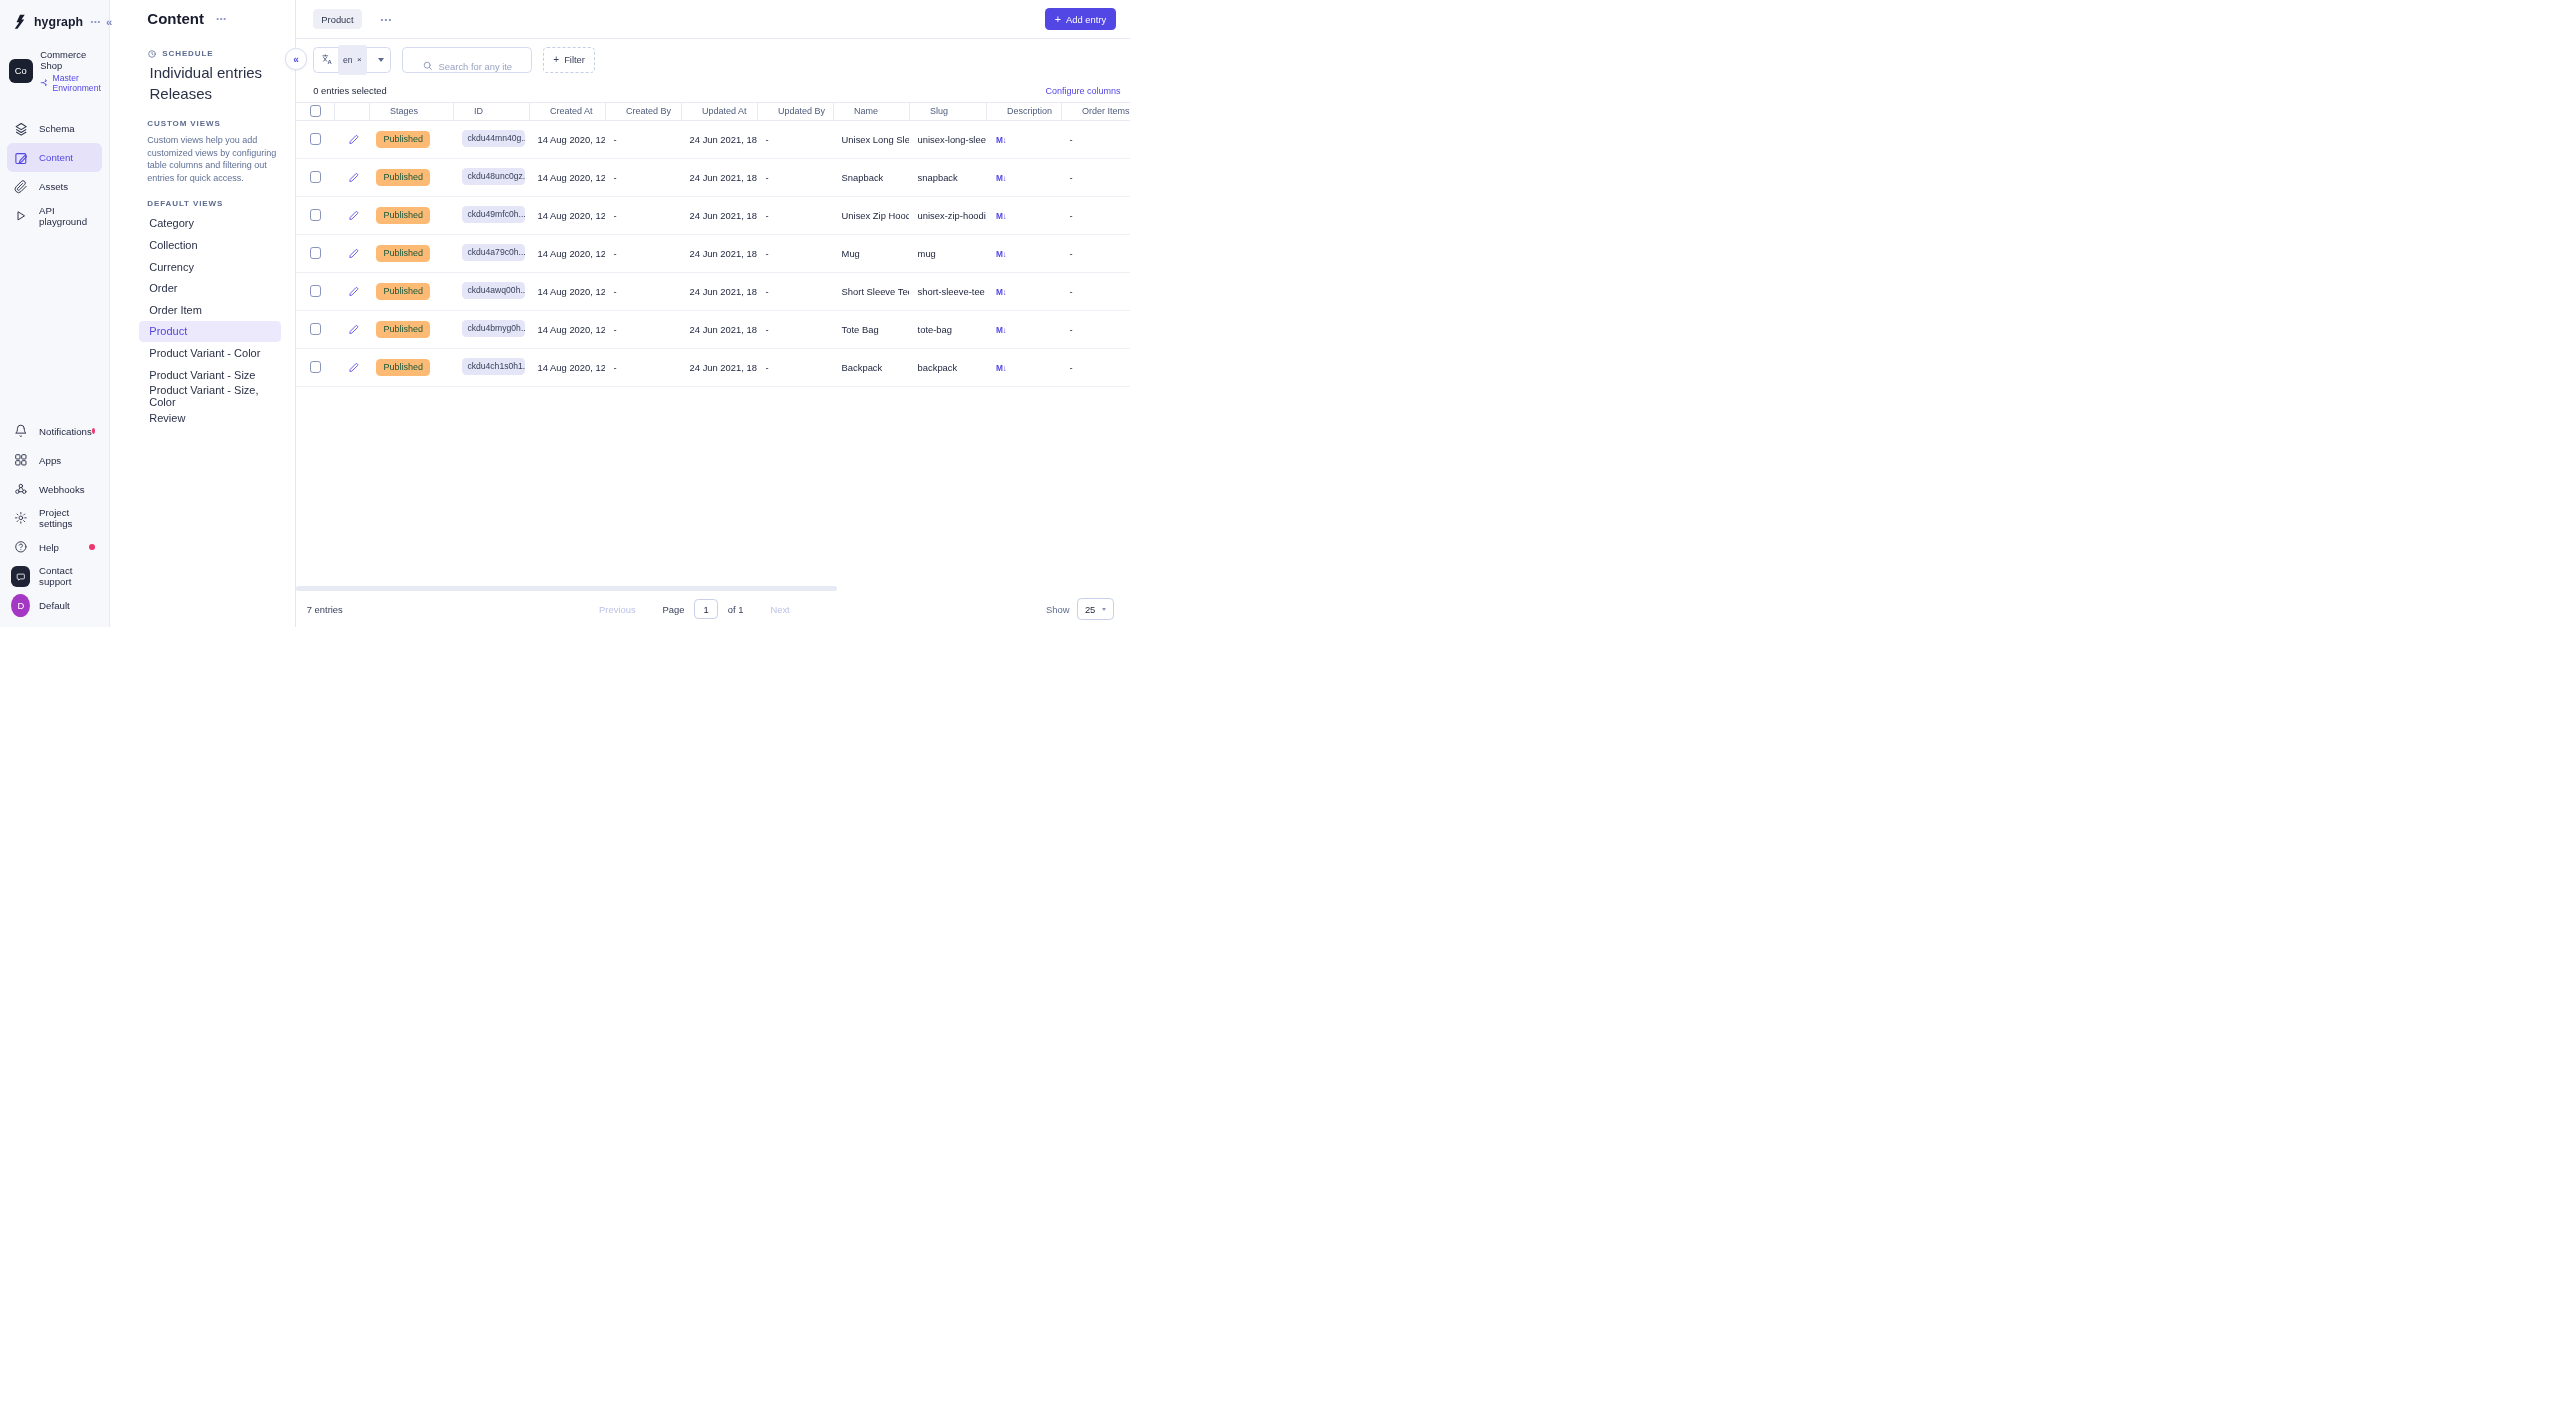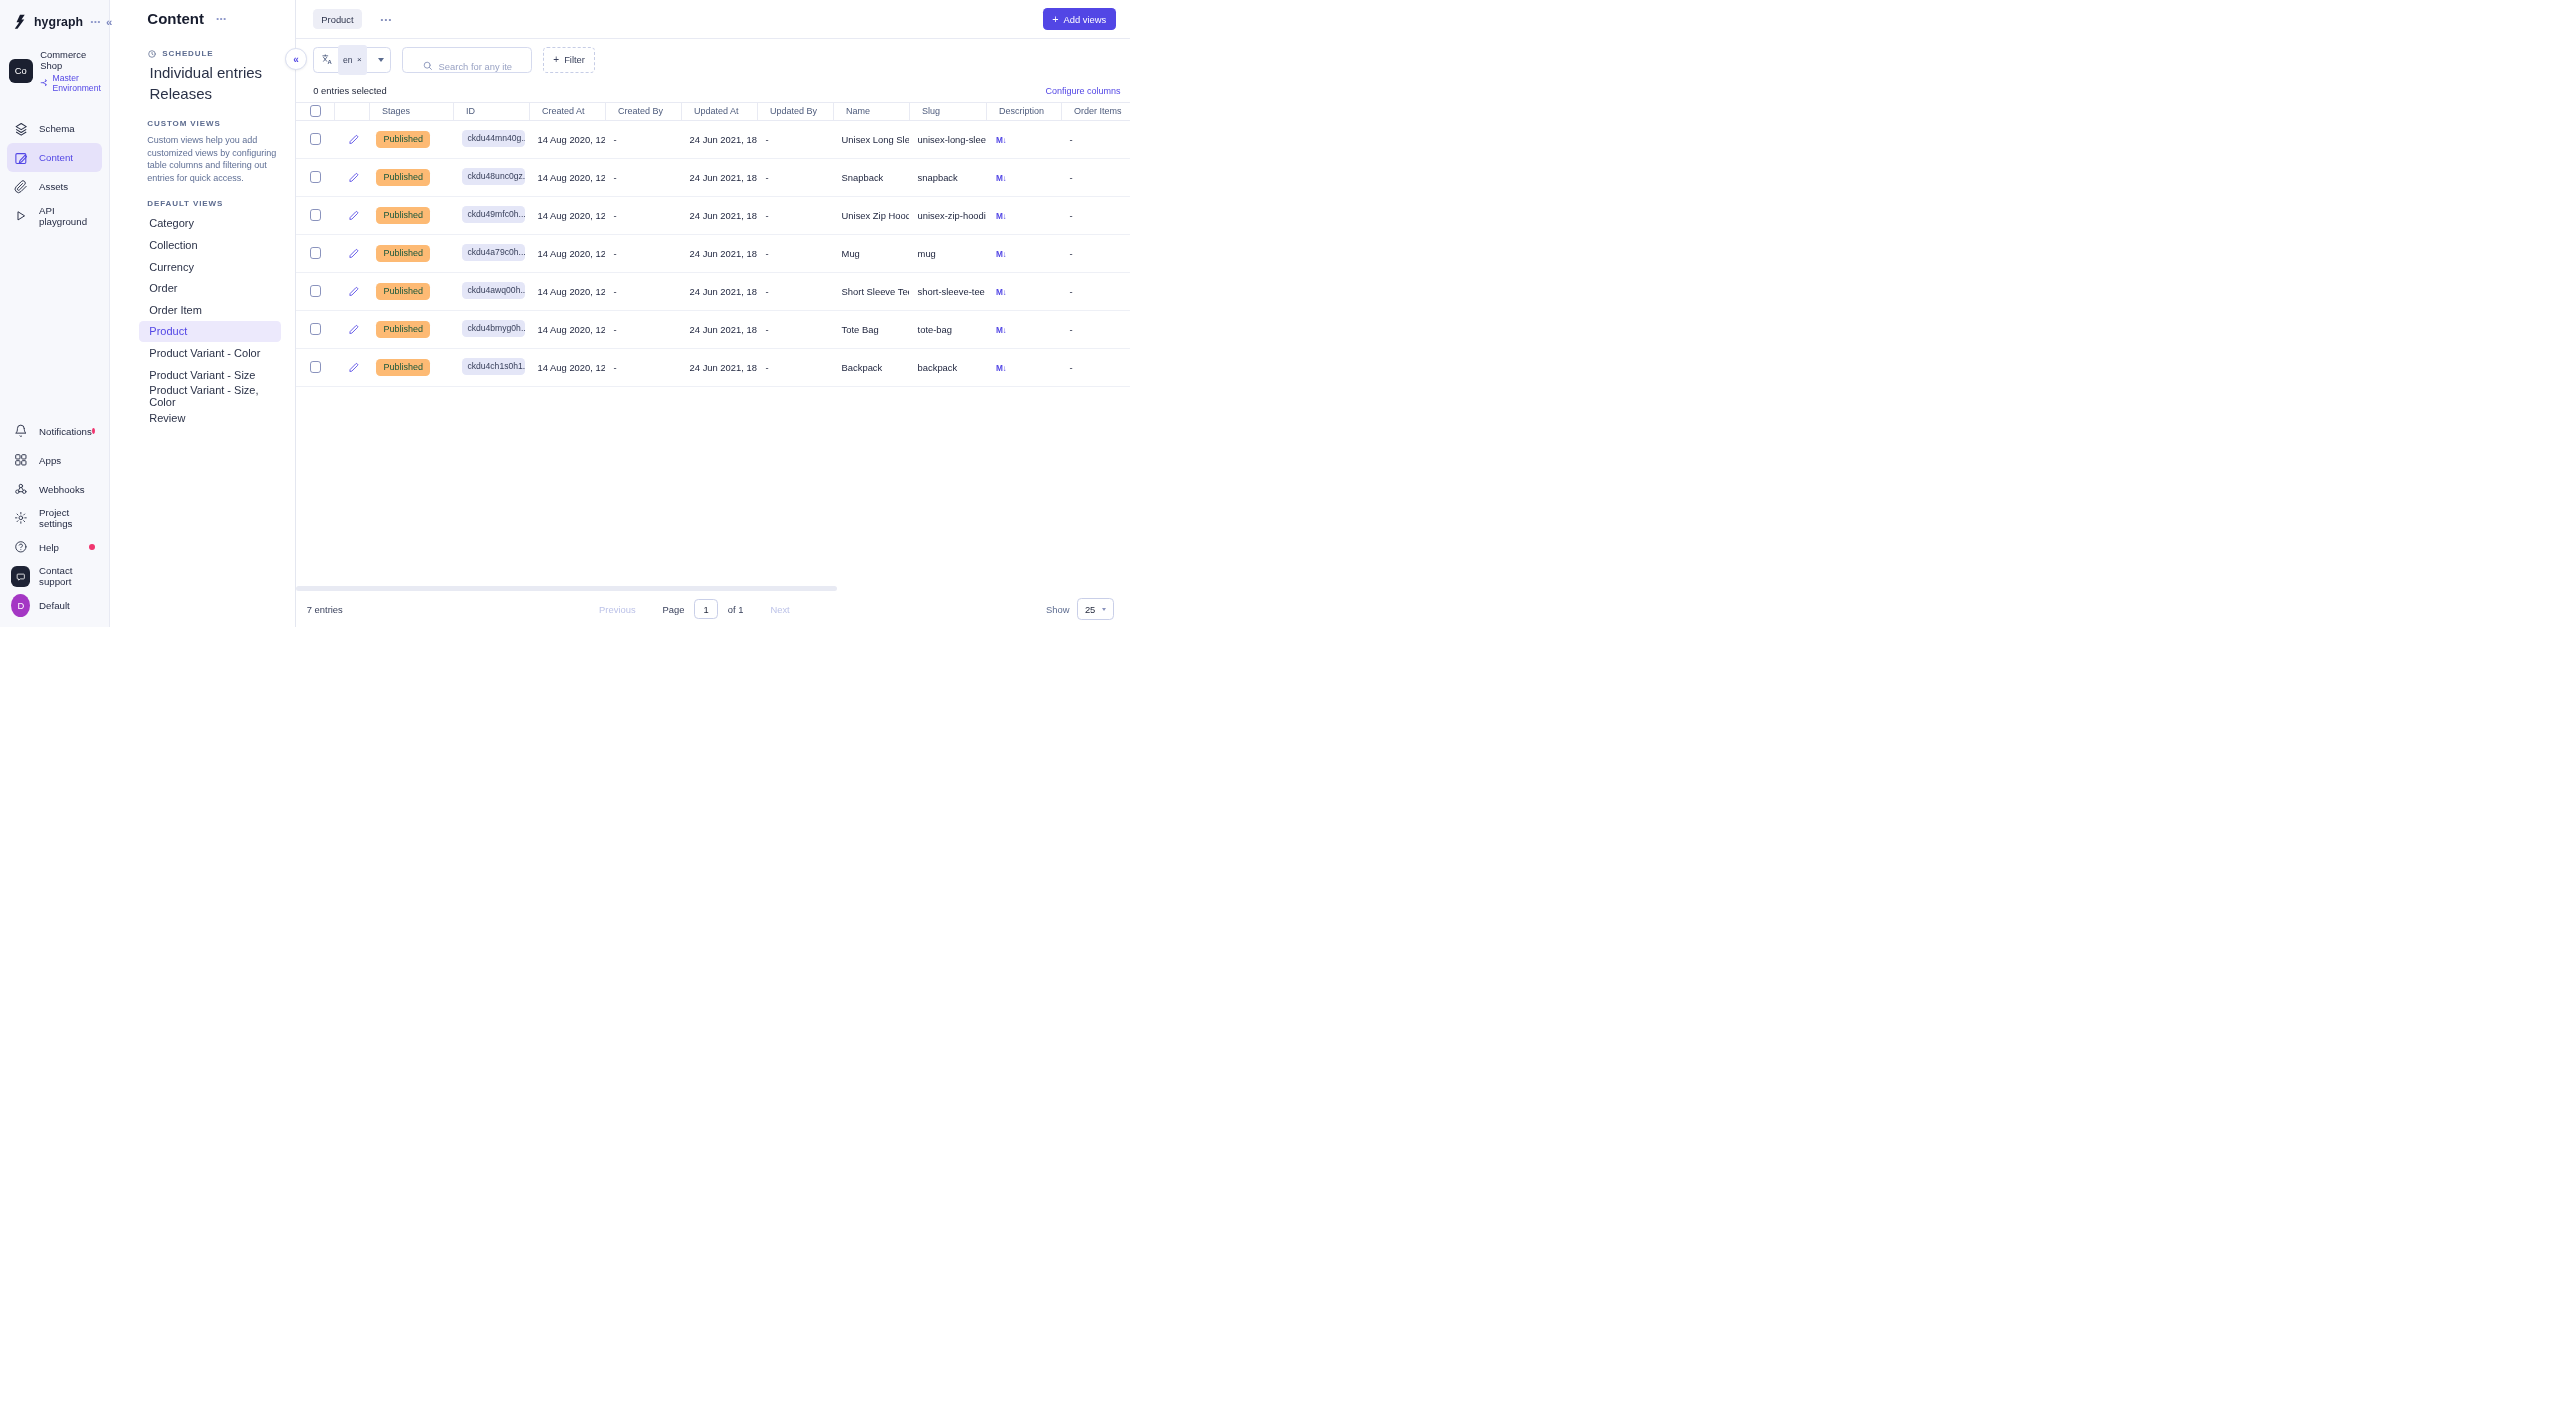--- a/index.html
+++ b/index.html
@@ -91,21 +91,21 @@
     font-family:"Liberation Sans",sans-serif; }
   .filter-plus { font-size:10px; color:#39415C; }
 
   .selrow { height:21.6px; display:flex; align-items:center; padding:0 9.4px 0 17.3px; }
   .selected { font-size:9.4px; color:#1F2539; }
   .configure { margin-left:auto; font-size:9px; color:#5246E5; cursor:pointer; }
 
   .gridcols { display:grid;
     grid-template-columns:38px 35px 84px 76px 76px 76px 76px 76px 76px 77px 75px 1fr; }
   .thead { height:19px; border-top:0.7px solid #E8EAF3; border-bottom:0.7px solid #E8EAF3; }
-  .th { font-size:9px; color:#4D5B7C; padding-left:12px; border-left:0.7px solid #E8EAF3;
+  .th { font-size:9px; color:#4D5B7C; padding-left:20px; border-left:0.7px solid #E8EAF3;
     height:100%; display:flex; align-items:center; overflow:hidden; white-space:nowrap; }
   .th.nb { border-left:0; padding-left:0; }
   .tr { height:38px; border-bottom:0.7px solid #EEF0F6; align-items:center; cursor:pointer; }
   .td { overflow:hidden; white-space:nowrap; }
   .txt { font-size:9.4px; color:#222841; padding-left:8.6px; }
   .checkbox { width:11.5px; height:11.5px; border:1.1px solid #8A93BD; border-radius:2.9px; background:#fff;
     margin-left:13.7px; display:block; cursor:pointer; }
   .thead .checkbox { margin-top:0; }
   .pencil { margin-left:14.4px; cursor:pointer; color:#5246E5; }
   .pill { display:inline-block; margin-left:7.2px; background:#fdba74; color:#17573B; font-size:9px;
@@ -313,21 +313,21 @@
   </div>
 </div>
 
 <div class="main">
 
   <div class="topbar">
     <span class="model-chip">Product</span>
     <span class="topbar-dots">•••</span>
     <button class="add-btn">
       <span class="add-plus">+</span>
-      <span>Add views</span>
+      <span>Add entry</span>
     </button>
   </div>
 
   <div class="filterrow">
     <div class="collapse-btn">«</div>
     <div class="locale">
       <span>
         <svg width="12.3" height="12.3" viewBox="0 0 20 20" fill="none" stroke="currentColor" stroke-width="1.4" stroke-linecap="round">
             <path d="M3 4.6h8M7 3v1.6M4.2 7.2l5 6.2M9.2 7.2l-5 6.2"></path>
             <text x="10.6" y="17.5" font-size="9.5" font-weight="bold" fill="#49587D" stroke="none" font-family="Liberation Sans, sans-serif">A</text>

